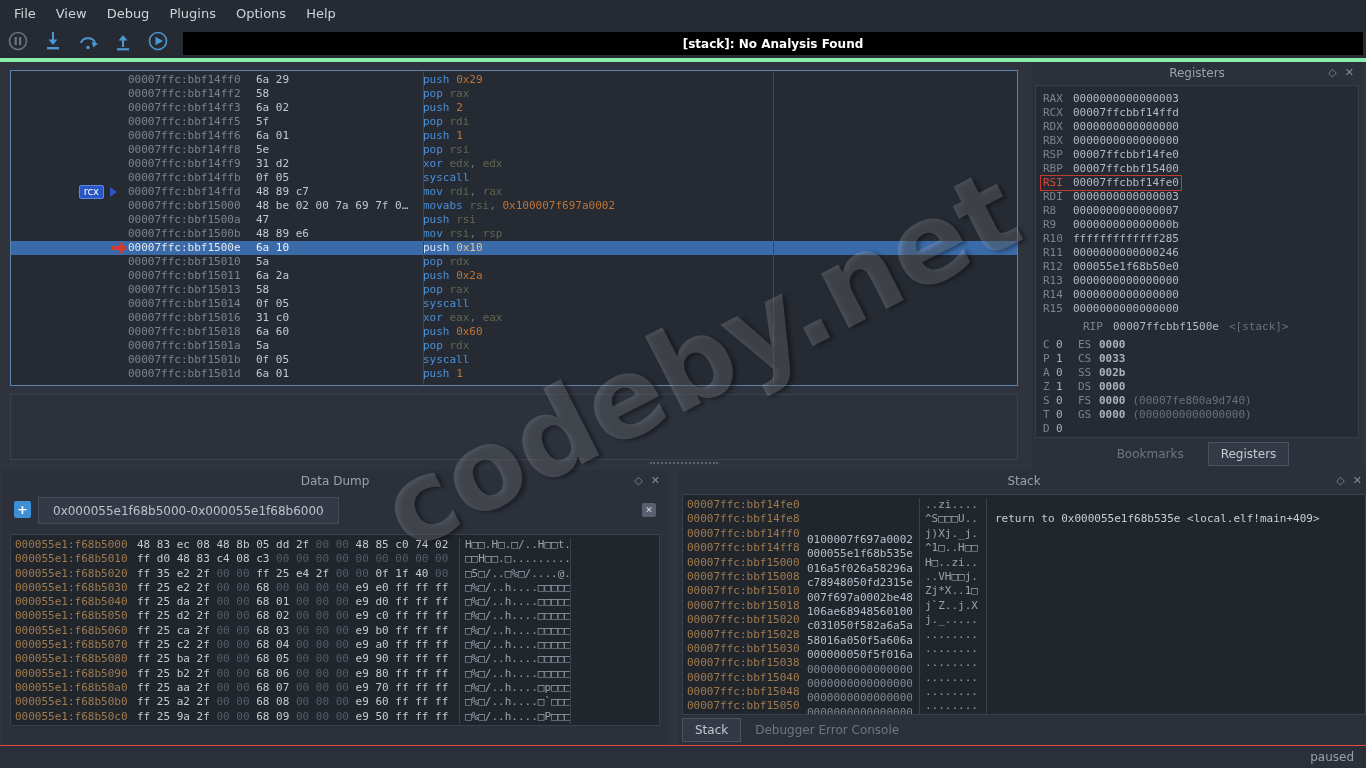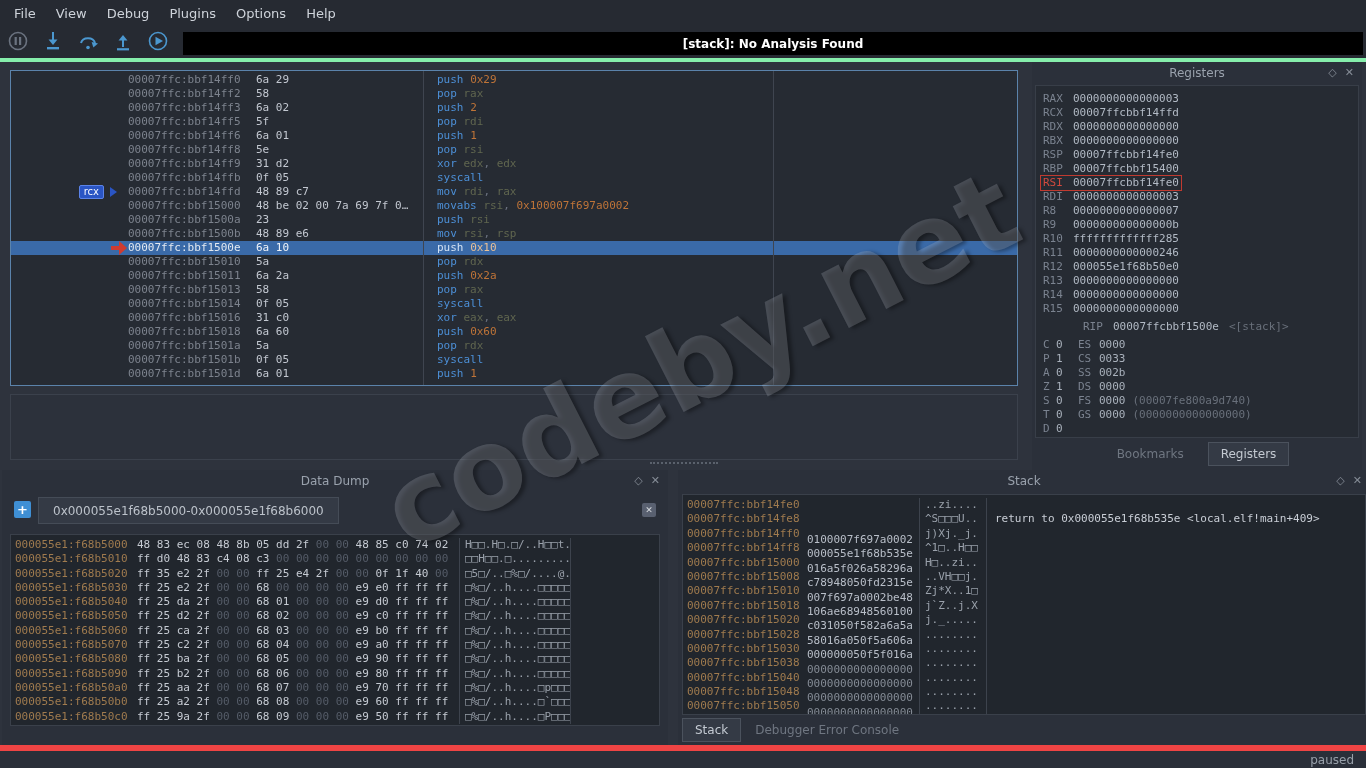--- a/index.html
+++ b/index.html
@@ -16,21 +16,21 @@
   .banner{position:absolute;left:183px;right:3px;top:6px;height:23px;background:var(--banner-bg);color:#ffffff;font-size:12px;font-weight:bold;display:flex;align-items:center;justify-content:center;}
 
   
   .disasm{position:absolute;left:10px;top:70px;width:1008px;height:316px;background:#262b33;border:1px solid #5b83ab;font-size:11px;font-family:"DejaVu Sans Mono","Liberation Mono",monospace;}
   .disasm-rows{position:absolute;left:0;right:0;top:2px;}
   .disasm-row{height:14px;line-height:14px;display:flex;white-space:pre;position:relative;}
   .disasm-row.current{background:var(--highlight-row);}
   .d-gutter{width:117px;position:relative;flex:none;}
   .d-addr{width:128px;flex:none;color:#7d838e;}
   .d-bytes{width:167px;flex:none;color:#c3c8d1;}
-  .d-instr{padding-left:14px;}
+  .d-instr{padding-left:0;}
   .current .d-addr{color:#e3e9f1;}
   .current .d-bytes{color:#eef2f8;}
   .vline{position:absolute;top:0;bottom:0;width:1px;background:#3f4550;}
   .v1{left:412px;} .v2{left:762px;}
   .mn{color:var(--accent-blue);}
   .op-imm{color:var(--imm-orange);}
   .op-reg{color:var(--reg-dim);}
   .comma{color:var(--comma-gray);}
   .current .mn{color:#d3e2f4;}
   .current .op-imm{color:#e9c096;}
@@ -55,21 +55,21 @@
   .reg-row.hl .regline{border-color:#c03a30;}
   .reg-row.hl .r-name{color:#d24a3e;}
   .r-name{display:inline-block;width:30px;color:#7b8390;}
   .r-val{color:#b2bac5;}
   .rip-row{margin-top:4px;margin-left:40px;}
   .rip-ann{color:#69707b;margin-left:10px;}
   .flags-block{margin-top:5px;}
   .f-name{display:inline-block;width:13px;color:#7b8390;}
   .f-val{display:inline-block;width:22px;color:#a9b1bc;}
   .s-name{display:inline-block;width:21px;color:#7b8390;}
-  .s-val{color:#a9b1bc;}
+  .s-val{color:#a9b1bc;font-weight:bold;}
   .s-extra{color:#69707b;margin-left:7px;}
   .reg-tabs{position:absolute;left:0;right:0;bottom:3px;height:27px;display:flex;align-items:center;justify-content:center;gap:12px;font-size:12px;}
 
   
   .dump-panel{left:2px;top:470px;width:666px;height:275px;}
   .dump-tabbar{position:absolute;left:0;top:24px;height:32px;width:100%;}
   .add-btn{position:absolute;left:12px;top:7px;width:17px;height:17px;background:#3f8fd4;color:#fff;font-size:13px;font-weight:bold;display:flex;align-items:center;justify-content:center;border-radius:2px;}
   .dump-tab{position:absolute;left:36px;top:3px;height:27px;padding:0 14px;background:#343a45;border:1px solid #454c57;color:#bcc2ca;font-size:12px;display:flex;align-items:center;}
   .tab-close{position:absolute;right:12px;top:9px;width:14px;height:14px;background:#596070;color:#d6dade;font-size:9px;display:flex;align-items:center;justify-content:center;border-radius:2px;}
   .hex-body{position:absolute;left:8px;top:64px;width:650px;height:192px;background:#21262d;border:1px solid #3a404a;font-size:11px;padding:3px 0 0 4px;overflow:hidden;font-family:"DejaVu Sans Mono","Liberation Mono",monospace;}
@@ -83,21 +83,21 @@
   .stack-panel{left:678px;top:470px;width:692px;height:275px;}
   .stack-body{position:absolute;left:4px;right:4px;top:24px;bottom:30px;background:#21262d;border:1px solid #3a404a;font-size:11px;padding:3px 0 4px 4px;overflow:hidden;font-family:"DejaVu Sans Mono","Liberation Mono",monospace;}
   .stk-row{height:14.4px;line-height:14px;white-space:pre;display:flex;}
   .s-addr{width:120px;flex:none;color:var(--addr-orange);}
   .s-valcol{width:112px;flex:none;color:#b9bfc9;margin-top:35px;}
   .s-valcol.dim{color:#848b95;}
   .s-ascii{width:68px;flex:none;border-left:1px solid #3d434d;border-right:1px solid #3d434d;padding:0 5px;color:#9aa1ab;overflow:hidden;}
   .s-note{padding-left:8px;color:#c9ced6;}
   .stack-tabs{position:absolute;left:4px;bottom:2px;height:26px;display:flex;align-items:center;gap:2px;font-size:12px;}
 
-  .statusbar{position:absolute;left:0;bottom:0;width:100%;height:23px;background:#2a2f39;border-top:6px solid #ef4444;display:flex;align-items:center;justify-content:flex-end;padding-right:12px;font-size:12px;color:#98a0aa;}
+  .statusbar{position:absolute;left:0;bottom:0;width:100%;height:23px;background:#2a2f39;border-top:1px solid #ef4444;display:flex;align-items:center;justify-content:flex-end;padding-right:12px;font-size:12px;color:#98a0aa;}
   .splitter-h{position:absolute;left:650px;top:462px;width:68px;height:5px;border-top:2px dotted #5a616c;}
 
   .watermark{position:absolute;left:310px;top:140px;width:780px;height:440px;display:flex;align-items:center;justify-content:center;transform:rotate(-27deg);font-size:112px;font-weight:700;color:rgba(195,200,210,0.22);text-shadow:3px 3px 4px rgba(0,0,0,0.35);z-index:60;pointer-events:none;white-space:nowrap;}
 </style>
 </head>
 <body>
 
 <div class="menubar">
     <div class="menu-item">File</div>
     <div class="menu-item">View</div>
@@ -152,21 +152,21 @@
       <div class="disasm-row"><div class="d-gutter"></div><div class="d-addr">00007ffc:bbf14ff0</div><div class="d-bytes">6a 29</div><div class="d-instr"><span class="mn">push</span> <span class="op-imm">0x29</span></div></div>
       <div class="disasm-row"><div class="d-gutter"></div><div class="d-addr">00007ffc:bbf14ff2</div><div class="d-bytes">58</div><div class="d-instr"><span class="mn">pop</span> <span class="op-reg">rax</span></div></div>
       <div class="disasm-row"><div class="d-gutter"></div><div class="d-addr">00007ffc:bbf14ff3</div><div class="d-bytes">6a 02</div><div class="d-instr"><span class="mn">push</span> <span class="op-imm">2</span></div></div>
       <div class="disasm-row"><div class="d-gutter"></div><div class="d-addr">00007ffc:bbf14ff5</div><div class="d-bytes">5f</div><div class="d-instr"><span class="mn">pop</span> <span class="op-reg">rdi</span></div></div>
       <div class="disasm-row"><div class="d-gutter"></div><div class="d-addr">00007ffc:bbf14ff6</div><div class="d-bytes">6a 01</div><div class="d-instr"><span class="mn">push</span> <span class="op-imm">1</span></div></div>
       <div class="disasm-row"><div class="d-gutter"></div><div class="d-addr">00007ffc:bbf14ff8</div><div class="d-bytes">5e</div><div class="d-instr"><span class="mn">pop</span> <span class="op-reg">rsi</span></div></div>
       <div class="disasm-row"><div class="d-gutter"></div><div class="d-addr">00007ffc:bbf14ff9</div><div class="d-bytes">31 d2</div><div class="d-instr"><span class="mn">xor</span> <span class="op-reg">edx</span><span class="comma">, </span><span class="op-reg">edx</span></div></div>
       <div class="disasm-row"><div class="d-gutter"></div><div class="d-addr">00007ffc:bbf14ffb</div><div class="d-bytes">0f 05</div><div class="d-instr"><span class="mn">syscall</span></div></div>
       <div class="disasm-row"><div class="d-gutter"><span class="rcx-badge">rcx</span><span class="badge-arrow"></span></div><div class="d-addr">00007ffc:bbf14ffd</div><div class="d-bytes">48 89 c7</div><div class="d-instr"><span class="mn">mov</span> <span class="op-reg">rdi</span><span class="comma">, </span><span class="op-reg">rax</span></div></div>
       <div class="disasm-row"><div class="d-gutter"></div><div class="d-addr">00007ffc:bbf15000</div><div class="d-bytes">48 be 02 00 7a 69 7f 0…</div><div class="d-instr"><span class="mn">movabs</span> <span class="op-reg">rsi</span><span class="comma">, </span><span class="op-imm">0x100007f697a0002</span></div></div>
-      <div class="disasm-row"><div class="d-gutter"></div><div class="d-addr">00007ffc:bbf1500a</div><div class="d-bytes">23</div><div class="d-instr"><span class="mn">push</span> <span class="op-reg">rsi</span></div></div>
+      <div class="disasm-row"><div class="d-gutter"></div><div class="d-addr">00007ffc:bbf1500a</div><div class="d-bytes">47</div><div class="d-instr"><span class="mn">push</span> <span class="op-reg">rsi</span></div></div>
       <div class="disasm-row"><div class="d-gutter"></div><div class="d-addr">00007ffc:bbf1500b</div><div class="d-bytes">48 89 e6</div><div class="d-instr"><span class="mn">mov</span> <span class="op-reg">rsi</span><span class="comma">, </span><span class="op-reg">rsp</span></div></div>
       <div class="disasm-row current"><div class="d-gutter"><span class="cur-tail"></span><span class="cur-head"></span></div><div class="d-addr">00007ffc:bbf1500e</div><div class="d-bytes">6a 10</div><div class="d-instr"><span class="mn">push</span> <span class="op-imm">0x10</span></div></div>
       <div class="disasm-row"><div class="d-gutter"></div><div class="d-addr">00007ffc:bbf15010</div><div class="d-bytes">5a</div><div class="d-instr"><span class="mn">pop</span> <span class="op-reg">rdx</span></div></div>
       <div class="disasm-row"><div class="d-gutter"></div><div class="d-addr">00007ffc:bbf15011</div><div class="d-bytes">6a 2a</div><div class="d-instr"><span class="mn">push</span> <span class="op-imm">0x2a</span></div></div>
       <div class="disasm-row"><div class="d-gutter"></div><div class="d-addr">00007ffc:bbf15013</div><div class="d-bytes">58</div><div class="d-instr"><span class="mn">pop</span> <span class="op-reg">rax</span></div></div>
       <div class="disasm-row"><div class="d-gutter"></div><div class="d-addr">00007ffc:bbf15014</div><div class="d-bytes">0f 05</div><div class="d-instr"><span class="mn">syscall</span></div></div>
       <div class="disasm-row"><div class="d-gutter"></div><div class="d-addr">00007ffc:bbf15016</div><div class="d-bytes">31 c0</div><div class="d-instr"><span class="mn">xor</span> <span class="op-reg">eax</span><span class="comma">, </span><span class="op-reg">eax</span></div></div>
       <div class="disasm-row"><div class="d-gutter"></div><div class="d-addr">00007ffc:bbf15018</div><div class="d-bytes">6a 60</div><div class="d-instr"><span class="mn">push</span> <span class="op-imm">0x60</span></div></div>
       <div class="disasm-row"><div class="d-gutter"></div><div class="d-addr">00007ffc:bbf1501a</div><div class="d-bytes">5a</div><div class="d-instr"><span class="mn">pop</span> <span class="op-reg">rdx</span></div></div>
       <div class="disasm-row"><div class="d-gutter"></div><div class="d-addr">00007ffc:bbf1501b</div><div class="d-bytes">0f 05</div><div class="d-instr"><span class="mn">syscall</span></div></div>

